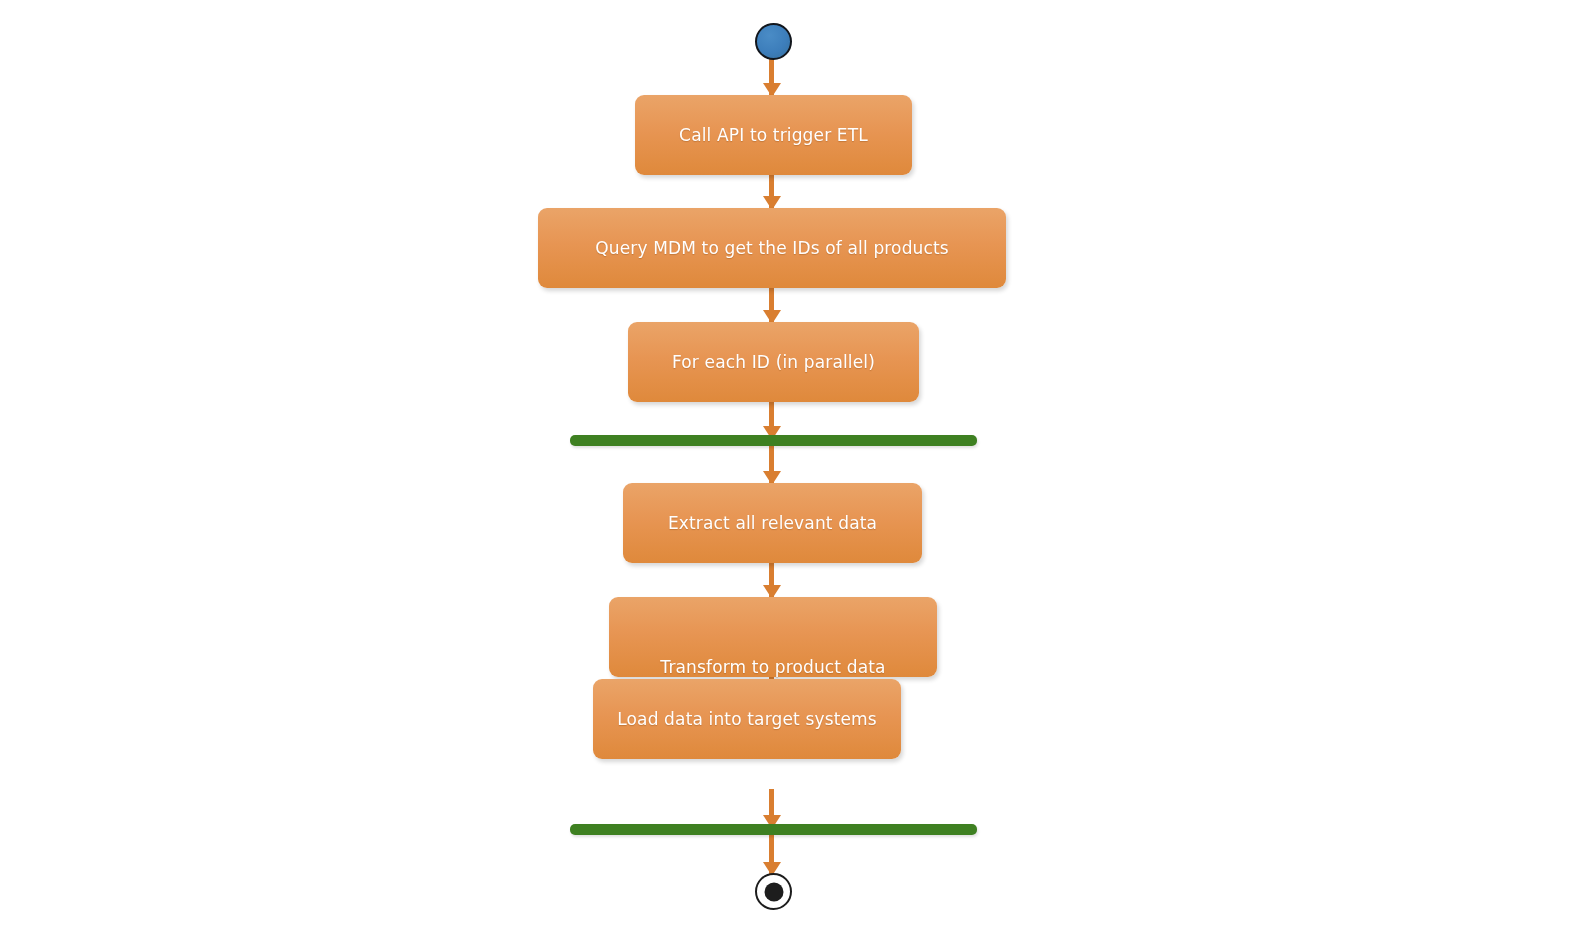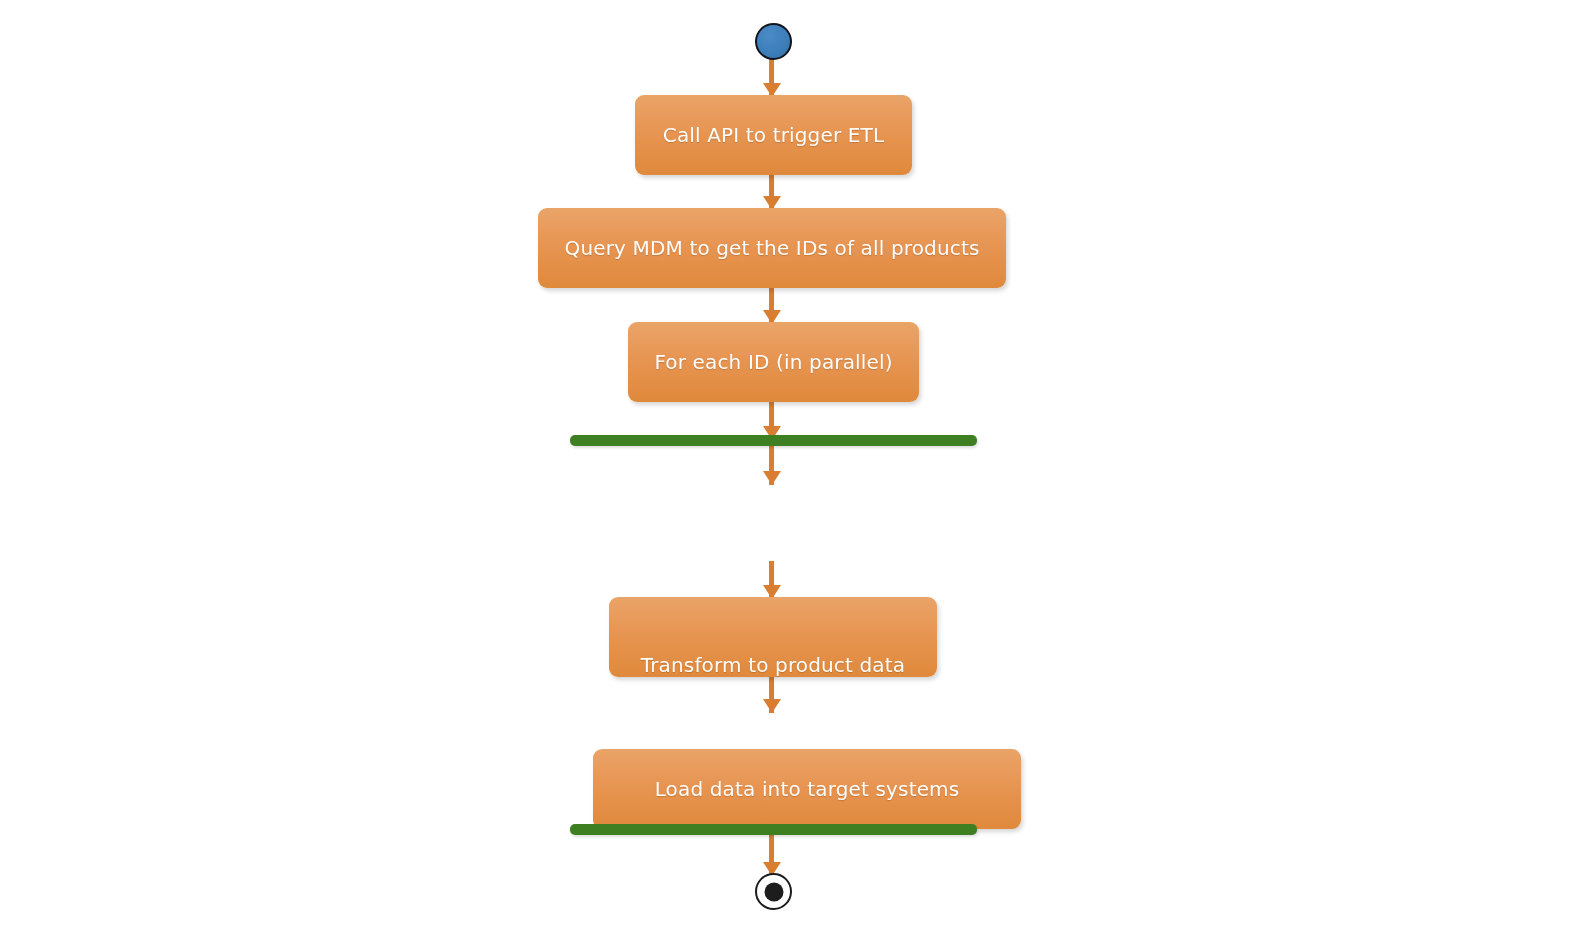--- a/index.html
+++ b/index.html
@@ -53,21 +53,21 @@
     border-radius: 9px;
     background: linear-gradient(to bottom, #eaa468 0%, #e79553 45%, #df893b 100%);
     box-shadow: 2px 3px 4px rgba(0,0,0,0.16);
     display: flex;
     align-items: center;
     justify-content: center;
     z-index: 5;
   }
   .activity-label {
     color: #ffffff;
-    font-size: 20px;
+    font-size: 17px;
     font-family: "DejaVu Sans", sans-serif;
     letter-spacing: 0.15px;
     text-shadow: 0 1px 1px rgba(120,60,10,0.30);
     white-space: nowrap;
     padding: 0 14px;
   }
 
   
   .bar {
     background: #3e8021;
@@ -151,26 +151,29 @@
   <div class="node activity" style="left:538px;top:208px;width:468px;height:80px;">
     <span class="activity-label">Query MDM to get the IDs of all products</span>
   </div>
 
   <div class="node activity" style="left:628px;top:322px;width:291px;height:80px;">
     <span class="activity-label">For each ID (in parallel)</span>
   </div>
 
   <div class="node bar" style="left:570px;top:435px;width:407px;height:11px;"></div>
 
+  <div class="node activity" style="left:623px;top:483px;width:299px;height:80px;">
+    <span class="activity-label">Extract all relevant data</span>
+  </div>
 
   <div class="node activity" style="left:609px;top:597px;width:328px;height:80px;align-items:flex-end;">
     <span class="activity-label">Transform to product data</span>
   </div>
 
-  <div class="node activity" style="left:593px;top:749px;width:428px;height:80px;">
+  <div class="node activity" style="left:593px;top:679px;width:308px;height:80px;">
     <span class="activity-label">Load data into target systems</span>
   </div>
 
   <div class="node bar" style="left:570px;top:824px;width:407px;height:11px;"></div>
 
   <div class="node end-node" style="left:755px;top:873px;width:37px;height:37px;">
     <div class="end-node-inner" style="width:19px;height:19px;"></div>
   </div>
 
 </div>

